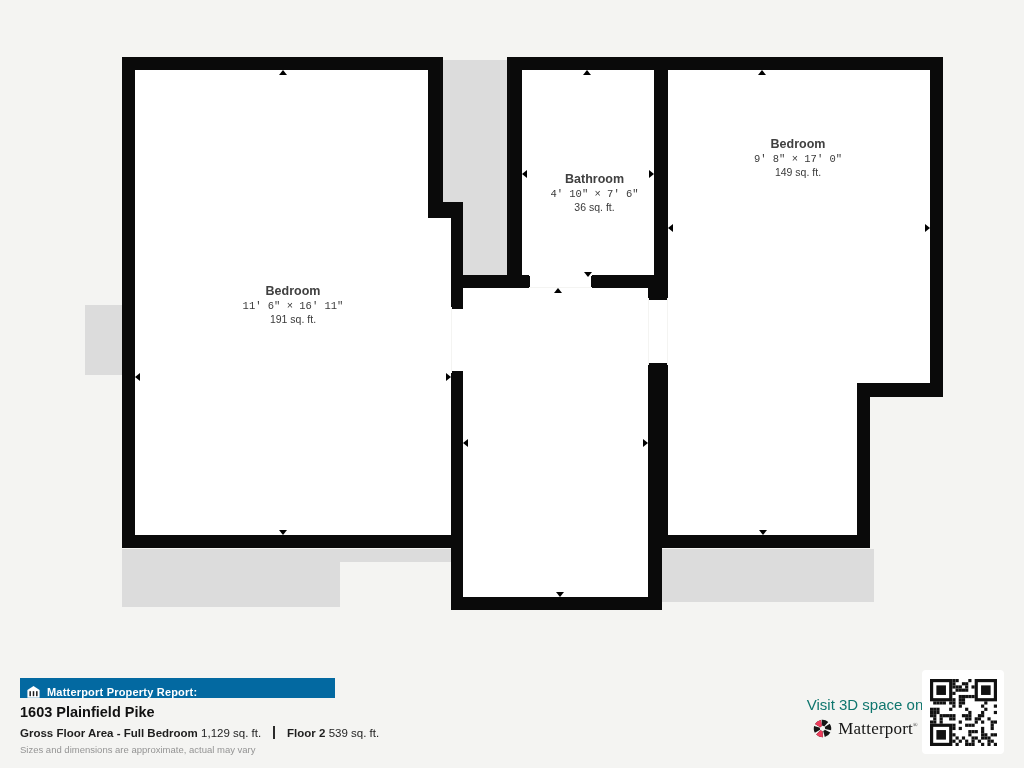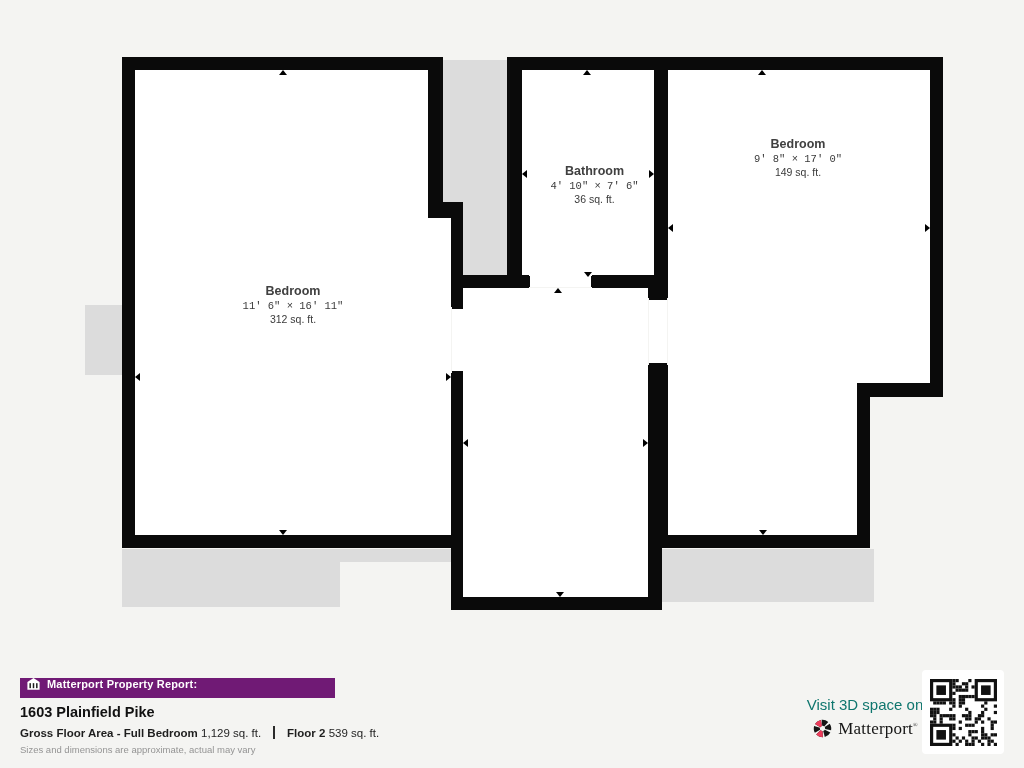--- a/index.html
+++ b/index.html
@@ -17,22 +17,22 @@
   .arr.up{border-left:4px solid transparent;border-right:4px solid transparent;border-bottom:5px solid #000;}
   .arr.down{border-left:4px solid transparent;border-right:4px solid transparent;border-top:5px solid #000;}
   .arr.left{border-top:4px solid transparent;border-bottom:4px solid transparent;border-right:5px solid #000;}
   .arr.right{border-top:4px solid transparent;border-bottom:4px solid transparent;border-left:5px solid #000;}
   
   .room-label{position:absolute;text-align:center;color:#2d2d2d;}
   .room-name{font-size:12.5px;font-weight:bold;color:#404040;line-height:15px;}
   .room-dims{font-size:10.5px;color:#3a3a3a;line-height:13px;margin-top:1px;font-family:Liberation Mono, monospace;}
   .room-area{font-size:10.5px;color:#3a3a3a;line-height:13px;}
   
-  .report-bar{position:absolute;left:20px;top:678px;width:315px;height:20px;background:#701a75;
-      display:flex;align-items:flex-start;padding-left:7px;box-sizing:border-box;}
+  .report-bar{position:absolute;left:20px;top:678px;width:315px;height:20px;background:#0369a1;
+      display:flex;align-items:flex-end;padding-left:7px;box-sizing:border-box;}
   .report-bar-label{color:#ffffff;font-size:11px;font-weight:bold;margin-left:7px;letter-spacing:.2px;}
   .address{position:absolute;left:20px;top:704px;font-size:14.5px;font-weight:bold;color:#111;}
   .stats{position:absolute;left:20px;top:726px;font-size:11.5px;color:#1e1e1e;}
   .stats b{font-weight:bold;}
   .stat-div{display:inline-block;width:1.5px;height:13px;background:#2b2b2b;margin:0 9px;vertical-align:-2px;}
   .disclaimer{position:absolute;left:20px;top:744px;font-size:9.5px;color:#949494;}
   
   .promo{position:absolute;left:800px;top:696px;width:130px;text-align:center;}
   .visit-text{font-size:15px;color:#0f766e;}
   .brand-row{margin-top:5px;display:flex;align-items:center;justify-content:center;gap:5px;}
@@ -101,23 +101,23 @@
   <div class="arr right" style="left:925px;top:224px;"></div>
 
   <div class="arr up" style="left:554px;top:288px;"></div>
   <div class="arr down" style="left:556px;top:592px;"></div>
   <div class="arr left" style="left:463px;top:439px;"></div>
   <div class="arr right" style="left:643px;top:439px;"></div>
 
   <div class="room-label" style="left:193px;top:284px;width:200px;">
     <div class="room-name">Bedroom</div>
     <div class="room-dims">11′ 6″ × 16′ 11″</div>
-    <div class="room-area">312 sq. ft.</div>
-  </div>
-  <div class="room-label" style="left:507px;top:164px;width:175px;">
+    <div class="room-area">191 sq. ft.</div>
+  </div>
+  <div class="room-label" style="left:507px;top:172px;width:175px;">
     <div class="room-name">Bathroom</div>
     <div class="room-dims">4′ 10″ × 7′ 6″</div>
     <div class="room-area">36 sq. ft.</div>
   </div>
   <div class="room-label" style="left:698px;top:137px;width:200px;">
     <div class="room-name">Bedroom</div>
     <div class="room-dims">9′ 8″ × 17′ 0″</div>
     <div class="room-area">149 sq. ft.</div>
   </div>
 </div>

